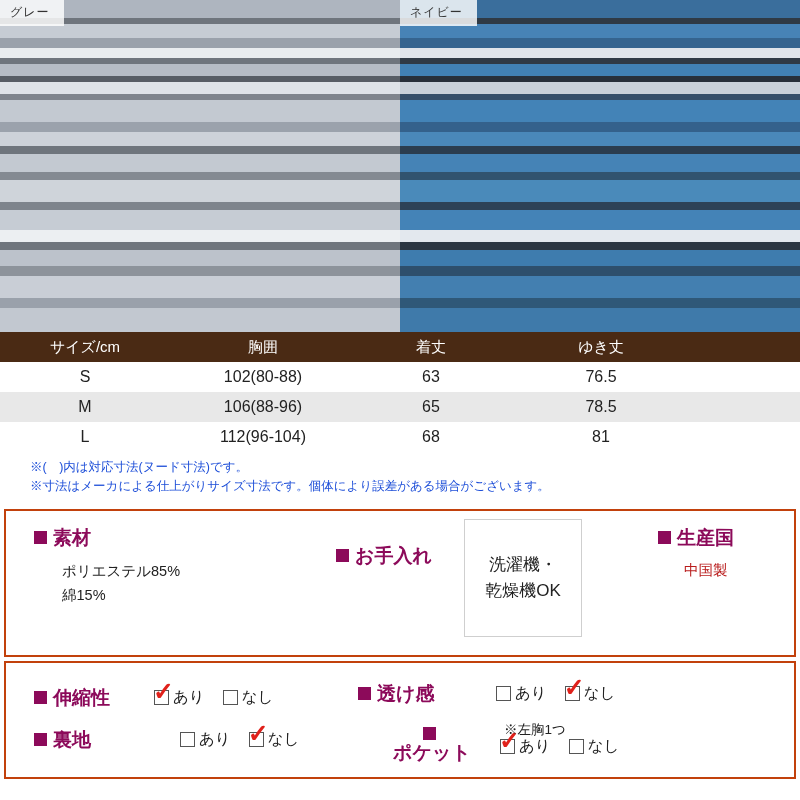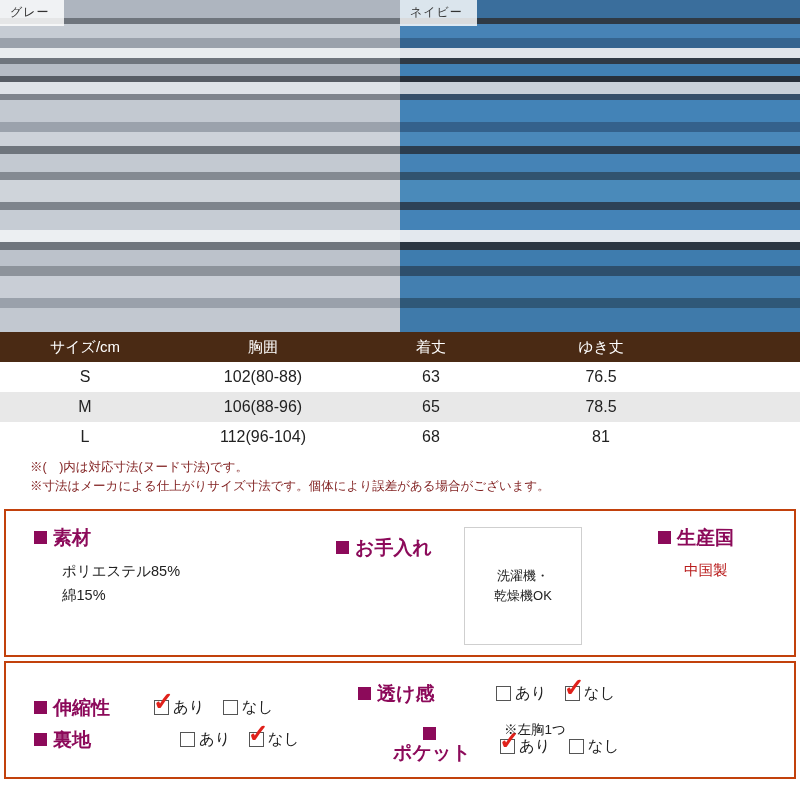--- a/index.html
+++ b/index.html
@@ -43,47 +43,47 @@
     font-size:15px;
   }
   .st-row {
     display:flex; height:30px; align-items:center; font-size:16px; color:#222;
   }
   .st-row.alt { background:#e8e8e8; }
   .c1 { width:170px; text-align:center; }
   .c2 { width:186px; text-align:center; }
   .c3 { width:150px; text-align:center; }
   .c4 { width:190px; text-align:center; }
-  .st-notes { padding:6px 0 8px 30px; font-size:12.5px; color:#7f1d1d; line-height:1.55; }
+  .st-notes { padding:6px 0 8px 30px; font-size:12.5px; color:#1d4ed8; line-height:1.55; }
 
   
   .info-box {
     margin:4px 4px 0 4px;
     border:2px solid #c2410c;
     position:relative;
   }
   .box1 { height:148px; }
   .box2 { height:118px; margin-bottom:4px; }
 
   .hd {
     color:#8c0a5a; font-size:19px; font-weight:bold; display:flex; align-items:center;
   }
   .sq {
     display:inline-block; width:13px; height:13px; background:#8c0a5a; margin-right:6px;
   }
 
   .mat { position:absolute; left:28px; top:14px; }
   .mat-text { position:absolute; left:56px; top:48px; font-size:14.5px; color:#222; line-height:1.7; }
 
-  .care { position:absolute; left:330px; top:24px; }
+  .care { position:absolute; left:330px; top:32px; }
   .care-chip {
     position:absolute; left:458px; top:8px; width:118px; height:118px;
     border:1px solid #cfcfcf; background:#fff;
     display:flex; flex-direction:column; align-items:center; justify-content:center;
-    font-size:13px; color:#222; line-height:1.5; text-align:center;margin-top:8px;
+    font-size:17px; color:#222; line-height:1.5; text-align:center;
   }
 
   .origin { position:absolute; left:652px; top:14px; }
   .origin-text { position:absolute; left:678px; top:50px; font-size:14.5px; color:#b91c1c; }
 
   
   .spec-row { position:absolute; display:flex; align-items:center; }
   .spec-lbl { width:120px; }
   .opt { font-size:15.5px; color:#222; display:inline-flex; align-items:center; margin-right:18px; position:relative; }
   .chk {
@@ -222,21 +222,21 @@
 
     <div class="hd origin">
       <span class="sq"></span>
       <span>生産国</span>
     </div>
     <div class="origin-text">中国製</div>
   </div>
 
   <div class="info-box box2">
 
-    <div class="spec-row" style="left:28px; top:32px;">
+    <div class="spec-row" style="left:28px; top:22px;">
       <div class="hd spec-lbl">
         <span class="sq"></span>
         <span>伸縮性</span>
       </div>
       <span class="opt">
         <span class="chk">
             <span class="tick">✓</span>
           </span>
         <span>あり</span>
       </span>

